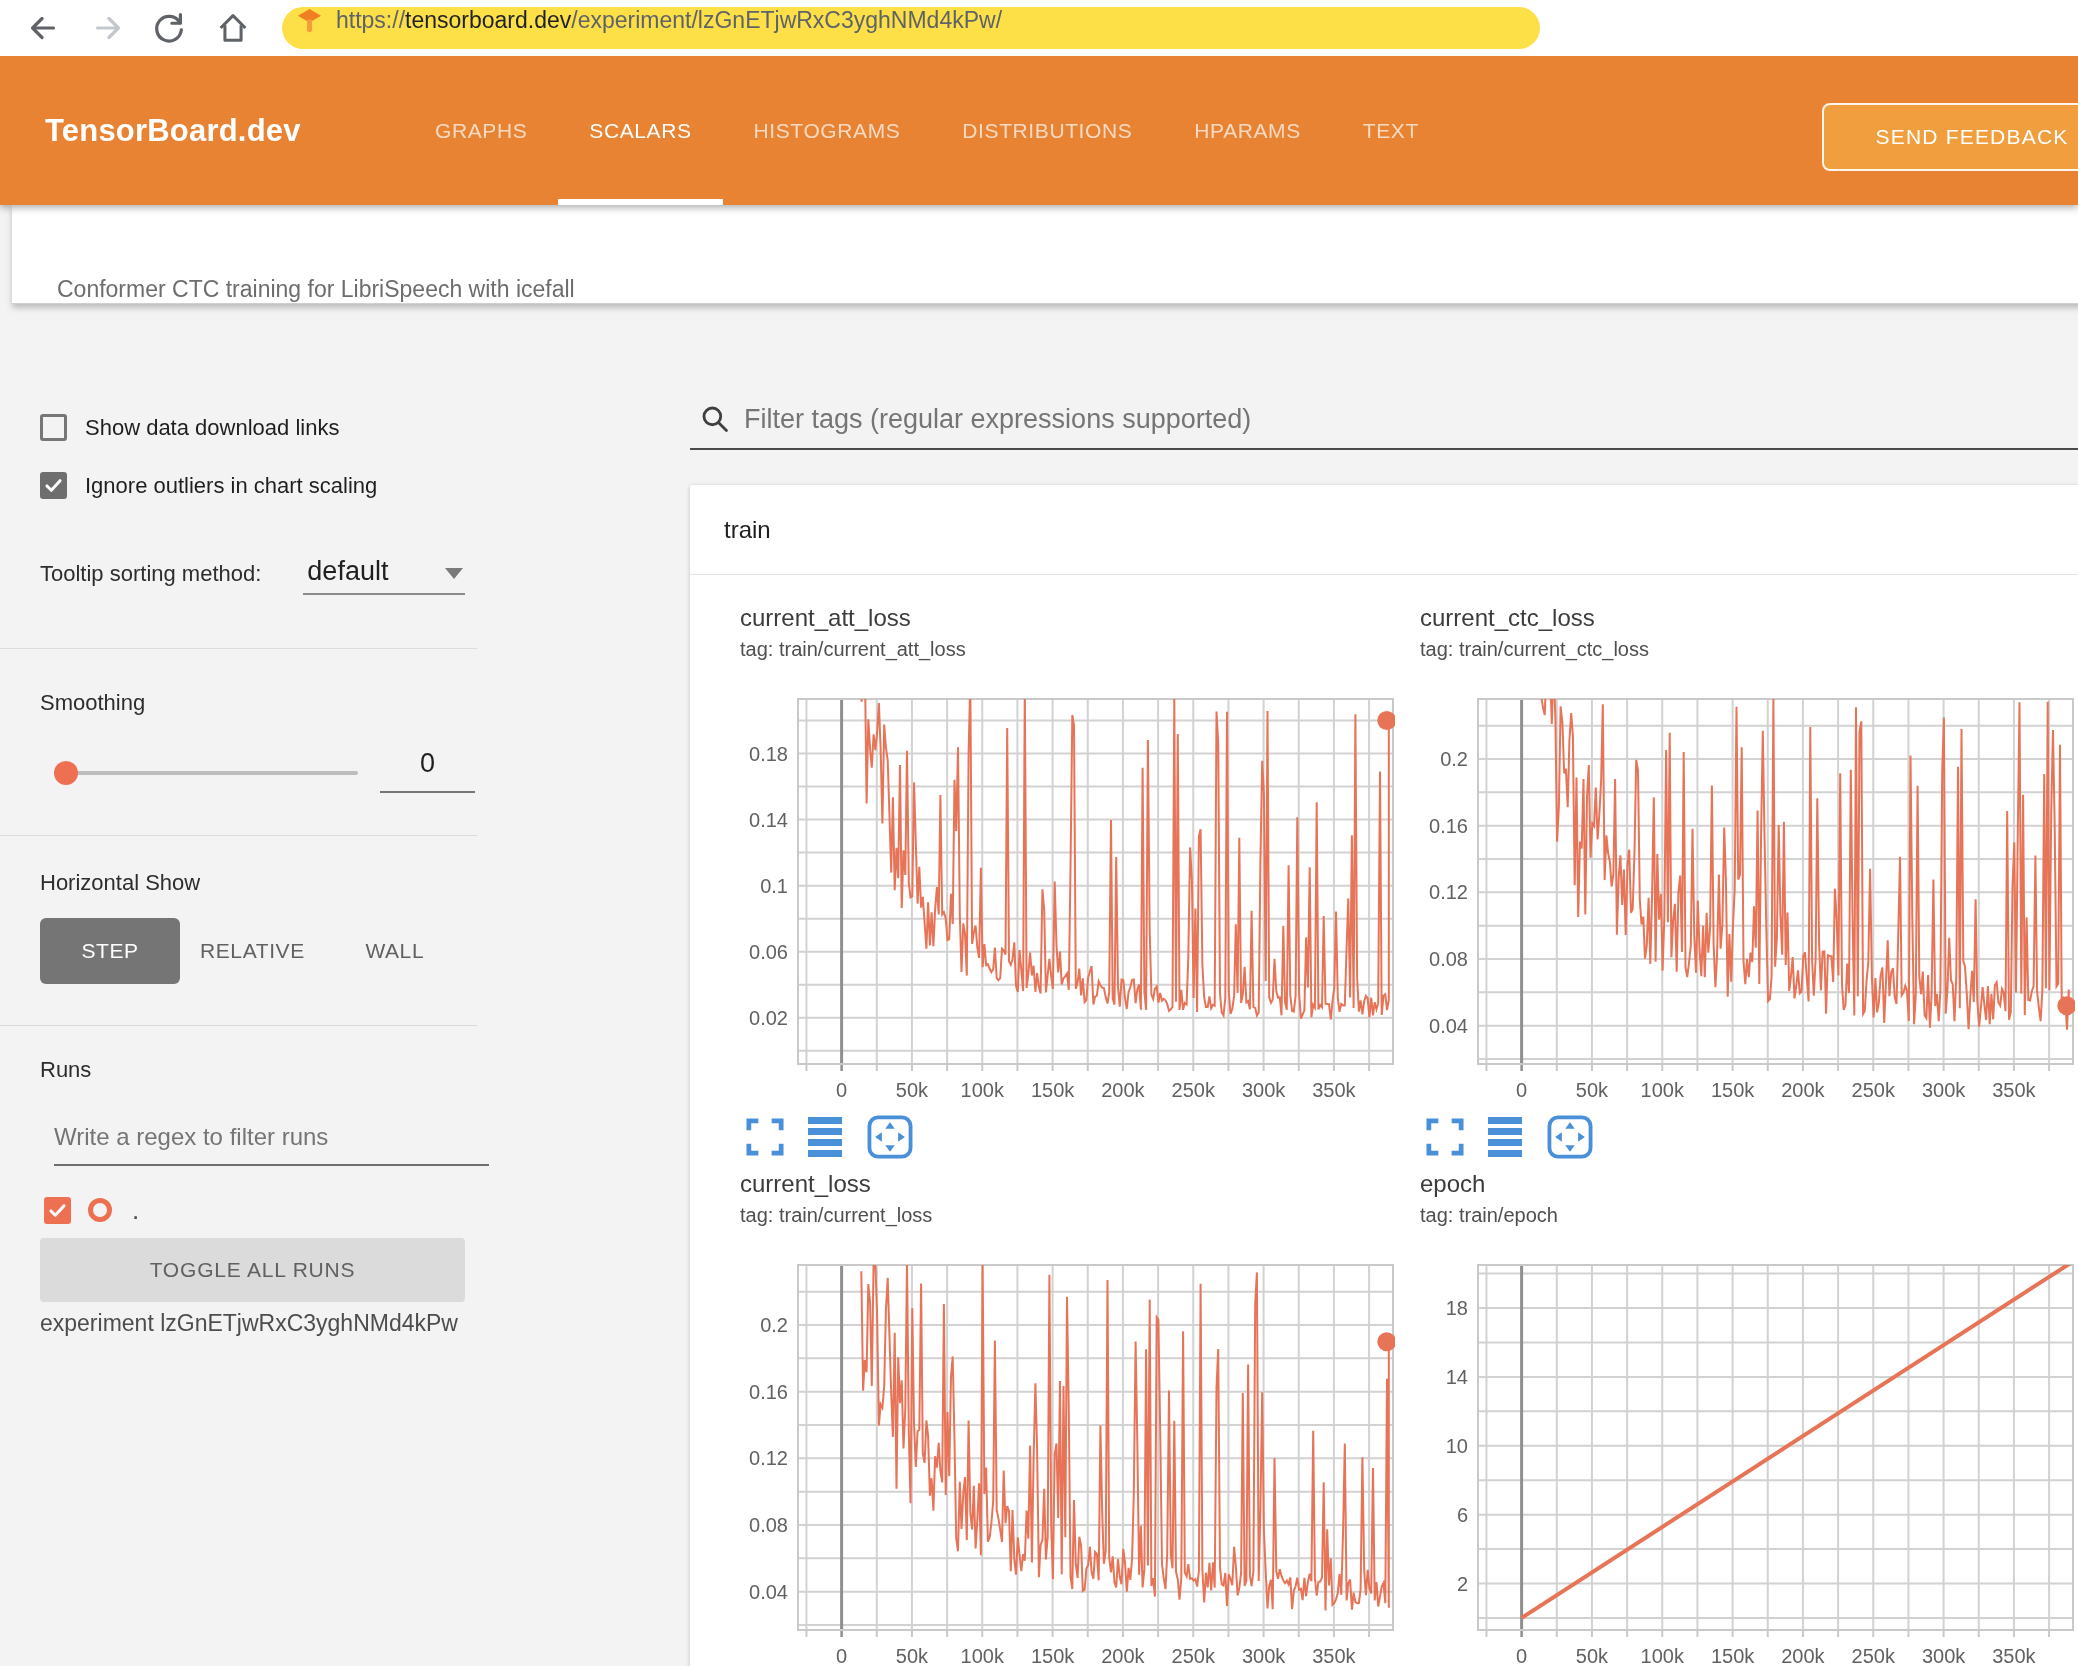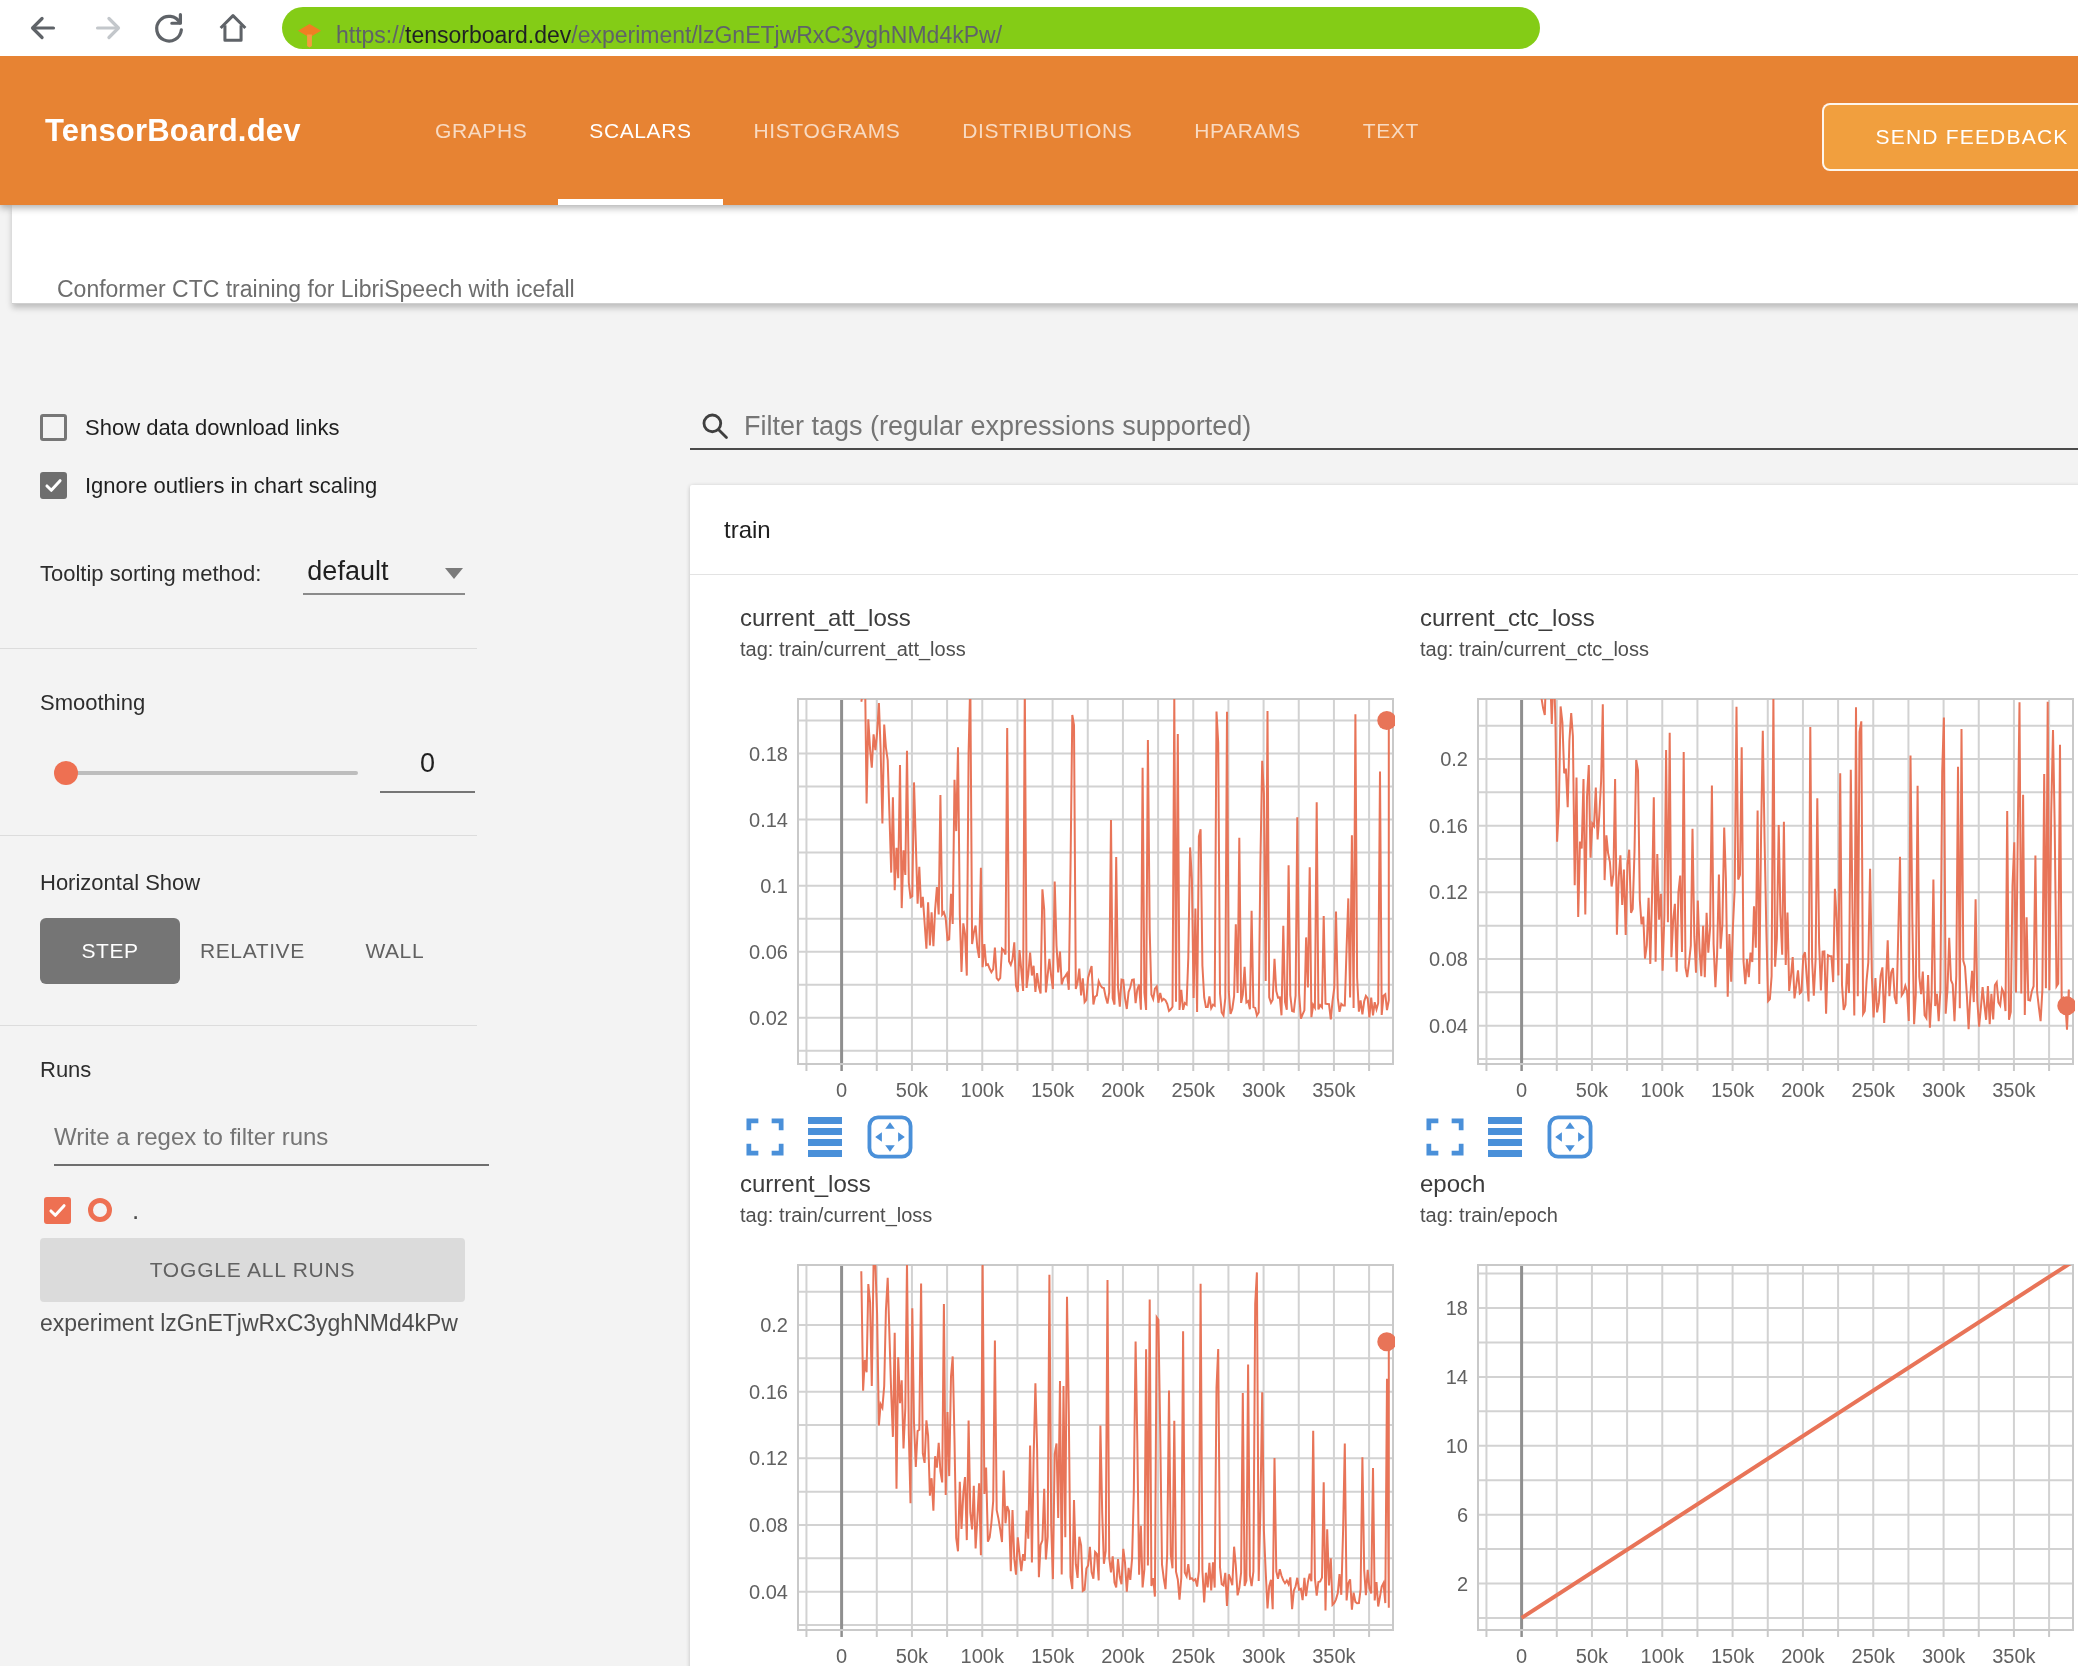--- a/index.html
+++ b/index.html
@@ -5,21 +5,21 @@
   * { margin:0; padding:0; box-sizing:border-box; }
   html,body { width:2078px; height:1666px; }
   body { font-family:"Liberation Sans", sans-serif; background:#fff; overflow:hidden; }
   #screen { position:relative; width:2078px; height:1666px; background:#f3f3f3; overflow:hidden; }
 
   
   .browser-bar { position:absolute; left:0; top:0; width:2078px; height:56px; background:#fff; z-index:20; }
   .bicon { position:absolute; top:9px; width:38px; height:38px; cursor:pointer; }
   .bicon svg { width:100%; height:100%; }
   .url-pill { position:absolute; left:282px; top:7px; width:1258px; height:42px; border-radius:21px;
-              background:#84cc16; display:flex; align-items:flex-end; padding:0 14px; cursor:text; }
+              background:#fde047; display:flex; align-items:flex-start; padding:0 14px; cursor:text; }
   .favicon { width:27px; height:27px; flex:0 0 auto; }
   .url-text { margin-left:13px; font-size:23px; color:#5f6368; white-space:nowrap; overflow:hidden; }
   .url-text .domain { color:#1f2124; }
 
   
   .app-header { position:absolute; left:0; top:56px; width:2078px; height:149px; background:#e78333;
                 box-shadow:0 3px 7px rgba(0,0,0,0.30); z-index:10; }
   .brand { position:absolute; left:45px; top:0; height:100%; display:flex; align-items:center;
            color:#fff; font-size:31px; font-weight:700; letter-spacing:0.2px; }
   .tabs { position:absolute; left:404px; top:0; height:100%; display:flex; }
@@ -78,21 +78,21 @@
   .run-circle { width:24px; height:24px; border-radius:50%; border:5px solid #ee7052; margin-left:17px; flex:0 0 auto; }
   .run-name { margin-left:20px; font-size:26px; color:#4a4a4a; line-height:10px; }
 
   .toggle-btn { position:absolute; left:40px; top:934px; width:425px; height:64px; background:#dbdbdb;
                 border:none; border-radius:4px; font-size:21px; letter-spacing:0.8px; color:#616161;
                 font-family:"Liberation Sans",sans-serif; cursor:pointer; }
   .experiment-label { position:absolute; left:40px; top:1006px; font-size:23px; color:#4d4d4d; }
 
   
   .filter-bar { position:absolute; left:690px; top:404px; width:1388px; height:46px;
-                border-bottom:2px solid #4a4a4a; display:flex; align-items:center; }
+                border-bottom:2px solid #4a4a4a; display:flex; align-items:flex-start; }
   .filter-bar svg { width:30px; height:30px; margin-left:10px; flex:0 0 auto; }
   .filter-input { flex:1; margin-left:14px; background:transparent; border:none; outline:none;
                   font-size:27px; color:#1f1f1f; font-family:"Liberation Sans",sans-serif; }
   .filter-input::placeholder { color:#757575; }
 
   .group-card { position:absolute; left:690px; top:485px; width:1400px; height:1350px; background:#fff;
                 border-radius:2px; box-shadow:0 1px 4px rgba(0,0,0,0.22); }
   .group-header { height:90px; border-bottom:1px solid #e3e3e3; display:flex; align-items:center;
                   padding-left:34px; font-size:24px; color:#1f1f1f; cursor:pointer; }
   .charts-grid { position:absolute; left:50px; top:118px; display:grid;

